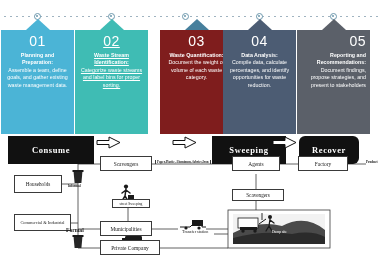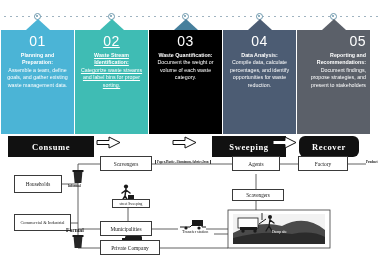--- a/index.html
+++ b/index.html
@@ -35,21 +35,21 @@
   .step .desc{font-size:5.3px;line-height:7.4px;font-weight:normal;}
 
   
   #flow-section{position:absolute;left:0;top:134px;width:385px;height:135px;}
   #flow-svg{position:absolute;left:0;top:0;}
 
   .phase{
     position:absolute;background:#111111;color:#ffffff;
     font-family:"Liberation Serif", serif;font-weight:bold;
     display:flex;align-items:center;justify-content:center;
-    font-size:8.5px;letter-spacing:.6px;height:21px;
+    font-size:8.5px;letter-spacing:.6px;height:28px;
   }
   .nodebox{
     position:absolute;background:#ffffff;border:0.8px solid #3a3a3a;
     font-family:"Liberation Serif", serif;
     display:flex;align-items:center;justify-content:center;
     color:#1a1a1a;text-align:center;box-sizing:border-box;
   }
   .tinylabel{
     position:absolute;font-family:"Liberation Serif", serif;
     color:#1a1a1a;white-space:nowrap;
@@ -85,21 +85,21 @@
     <div class="desc">Assemble a team, define goals, and gather existing waste management data.</div>
   </div>
 
   <div class="step" id="s1" style="left: 75px; background: rgb(63, 188, 180); text-decoration: underline;">
     <div class="arrowup" style="border-bottom: 11px solid rgb(63, 188, 180);"></div>
     <div class="num">02</div>
     <div class="ttl">Waste Stream Identification:</div>
     <div class="desc">Categorize waste streams and label bins for proper sorting.</div>
   </div>
 
-  <div class="step" id="s2" style="left: 149px; background: #000000;">
+  <div class="step" id="s2" style="left: 160px; background: #7f1d1d;">
     <div class="arrowup" style="border-bottom: 11px solid rgb(70, 127, 156);"></div>
     <div class="num">03</div>
     <div class="ttl">Waste Quantification:</div>
     <div class="desc">Document the weight or volume of each waste category.</div>
   </div>
 
   <div class="step" id="s3" style="left: 223px; background: rgb(76, 92, 115);">
     <div class="arrowup" style="border-bottom: 11px solid rgb(76, 92, 115);"></div>
     <div class="num">04</div>
     <div class="ttl">Data Analysis:</div>

